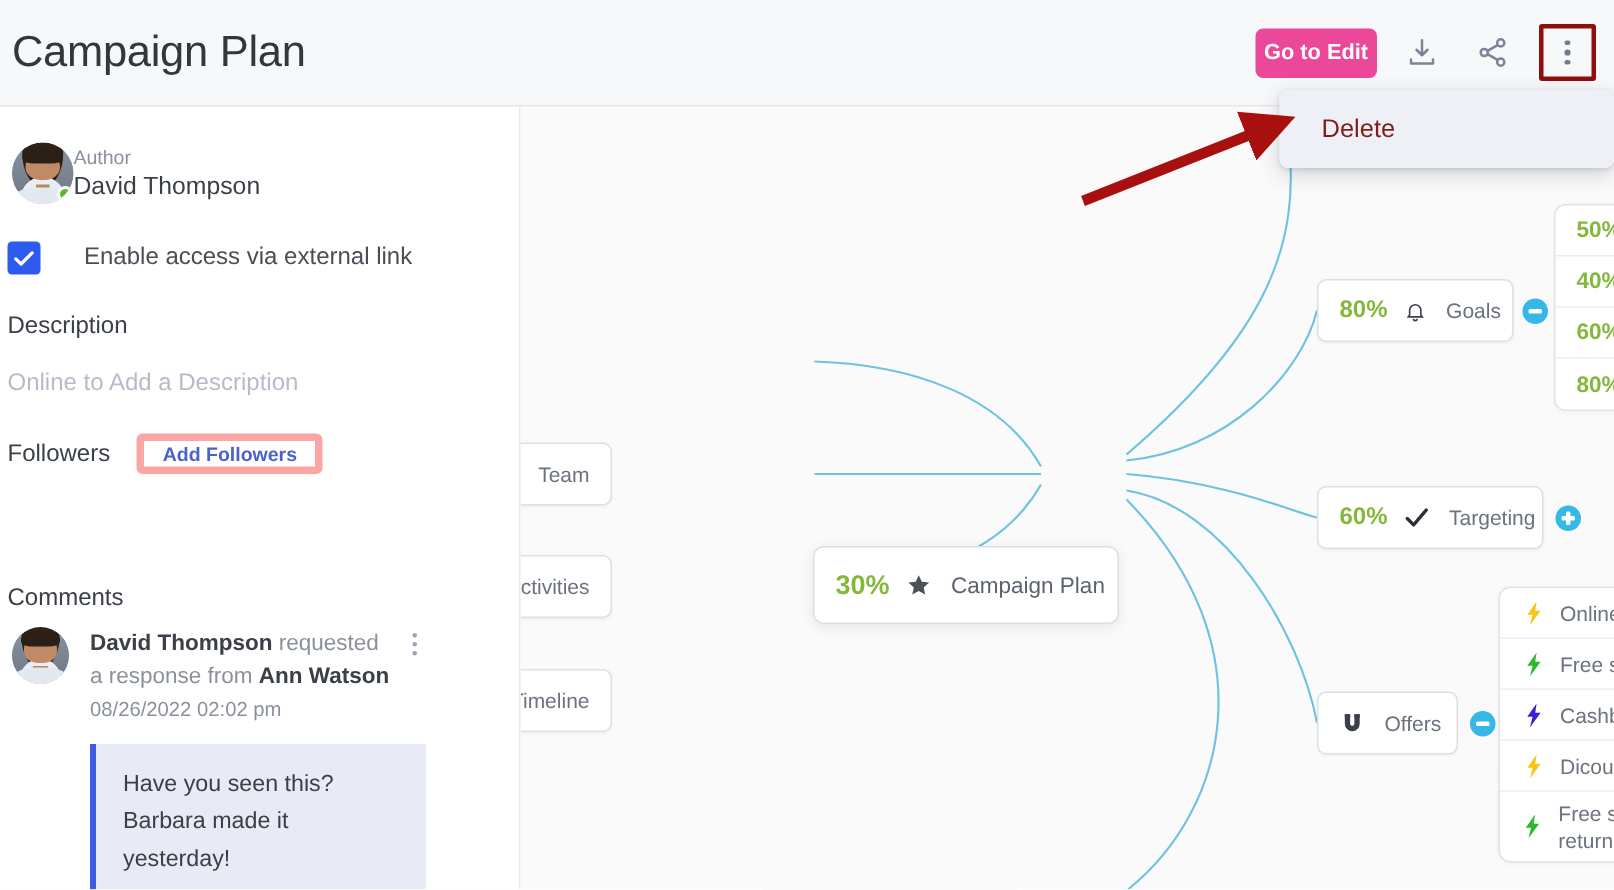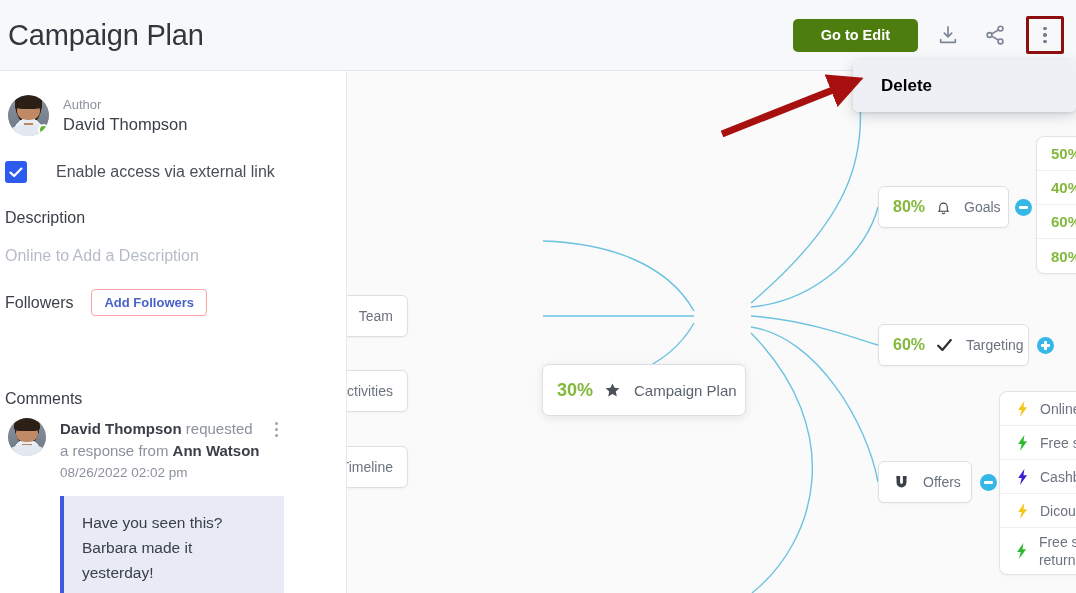--- a/index.html
+++ b/index.html
@@ -35,29 +35,29 @@
     letter-spacing: -0.2px;
     white-space: nowrap;
   }
   .header-actions {
     margin-left: auto;
     display: flex; align-items: center;
     height: 100%;
     padding-right: 12px;
   }
   .btn-primary {
-    background: #4d7c0f;
+    background: #ec4899;
     color: #ffffff;
     border: none;
     border-radius: 5px;
     font-family: "Liberation Sans", sans-serif;
     font-size: 14.5px;
     font-weight: bold;
     height: 33px;
-    padding: 0 28px;
+    padding: 0 6px;
     cursor: pointer;
     white-space: nowrap;
   }
   .icon-btn {
     width: 34px; height: 34px;
     margin-left: 13px;
     display: flex; align-items: center; justify-content: center;
     cursor: pointer;
     background: transparent;
     border: none;
@@ -84,24 +84,23 @@
     border-radius: 6px;
     box-shadow: 0 4px 14px rgba(40,50,70,.20), 0 1px 3px rgba(40,50,70,.12);
     z-index: 40;
     overflow: hidden;
   }
   .dropdown-item {
     height: 52px;
     display: flex; align-items: center;
     padding-left: 28px;
     background: #eef0f5;
-    color: #000000;
+    color: #7f1d1d;
     font-size: 17px;
     cursor: pointer;
-    font-weight: bold;
   }
 
   
   .annotation-arrow {
     position: absolute;
     left: 700px; top: 62px;
     width: 190px; height: 90px;
     z-index: 45;
     pointer-events: none;
   }
@@ -167,21 +166,21 @@
   }
   .status-dot {
     position: absolute;
     right: 0px; bottom: 1px;
     width: 11px; height: 11px;
     border-radius: 50%;
     background: #5cb82b;
     border: 2px solid #ffffff;
     z-index: 3;
   }
-  .author-meta { margin-left: 14px; }
+  .author-meta { }
   .author-label { font-size: 13px; color: #8b919c; line-height: 17px; }
   .author-name { font-size: 16.5px; color: #3b4048; line-height: 22px; }
 
   .checkbox-row {
     display: flex; align-items: center;
     padding: 25px 0 0 5px;
   }
   .checkbox {
     width: 22px; height: 22px;
     border-radius: 3px;
@@ -204,21 +203,21 @@
   }
   .followers-row {
     display: flex; align-items: center;
     padding: 24px 0 0 5px;
   }
   .followers-label { font-size: 16px; color: #3b4048; }
   .btn-outline {
     margin-left: 18px;
     height: 27px;
     padding: 0 12px;
-    border: 1px solid #fca5a5;
+    border: 5px solid #fca5a5;
     border-radius: 4px;
     background: #ffffff;
     color: #4a63c8;
     font-family: "Liberation Sans", sans-serif;
     font-size: 13px;
     font-weight: bold;
     cursor: pointer;
     white-space: nowrap;
   }
   .comments-label {

